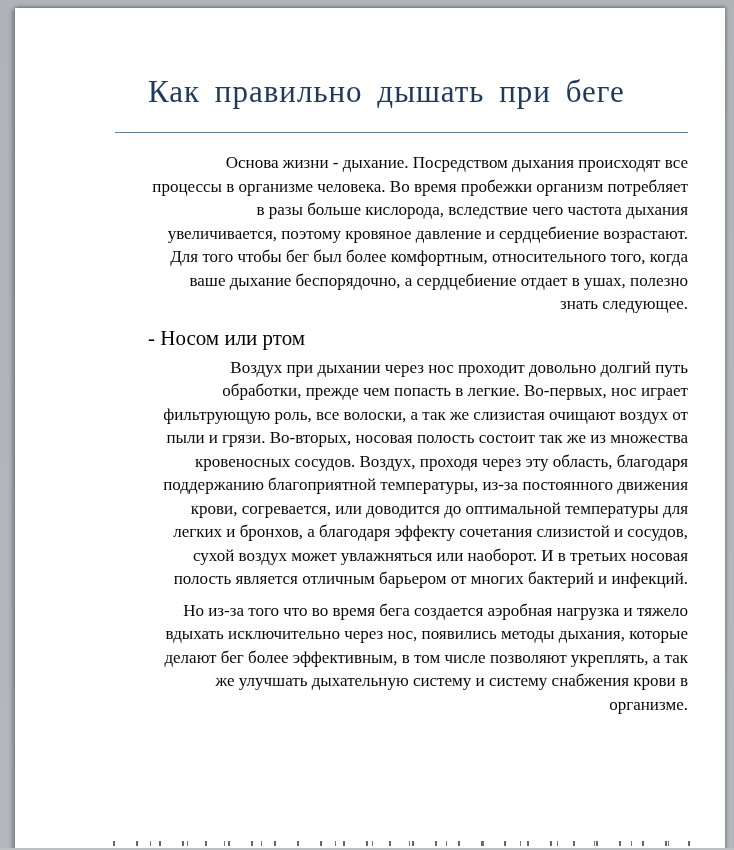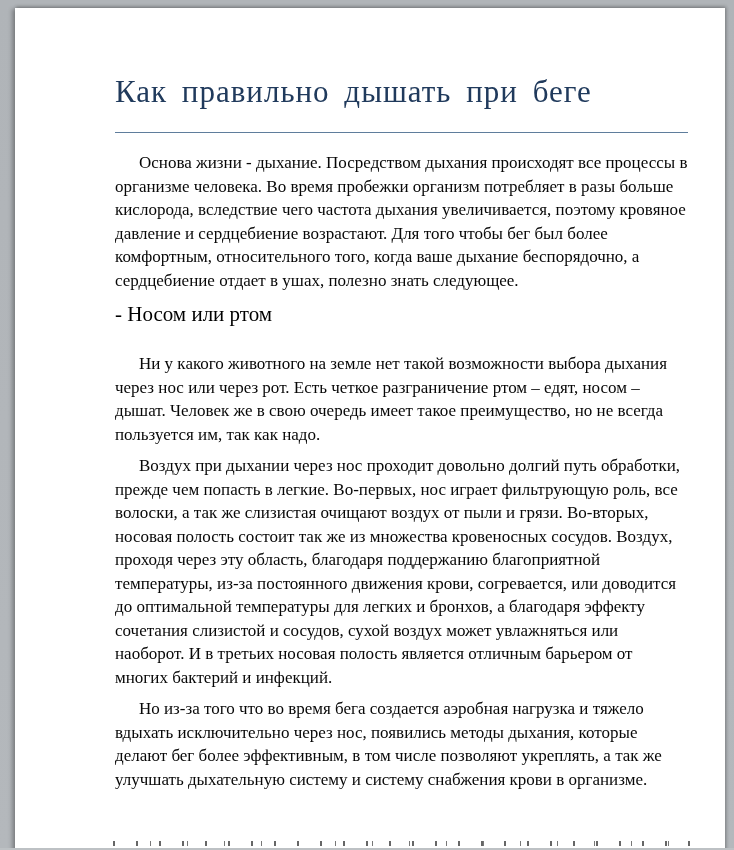--- a/index.html
+++ b/index.html
@@ -1,15 +1,15 @@
 <!DOCTYPE html>
 <html><head>
 <meta charset="utf-8">
 <style>
-  * { box-sizing: border-box; }
+  * { box-sizing: border-box; padding-left: 33px; }
   html, body { margin: 0; padding: 0; }
   body {
     width: 734px; height: 850px;
     overflow: hidden;
     position: relative;
     background: #b3b7bb;
     font-family: "Liberation Serif", serif;
   }
   .workspace {
     position: absolute; inset: 0;
@@ -34,24 +34,25 @@
     word-spacing: 6px;
     padding-bottom: 22px;
     border-bottom: 1px solid #5f7d9c;
   }
   p.body-par {
     margin: 0 0 8px 0;
     font-size: 17px;
     line-height: 23.5px;
     text-indent: 24px;
     color: #070707;
+    text-align: right;
   }
   p.body-par.first { margin-top: 18px; }
   h2.section-heading {
-    margin: 3px 0 24px 0;
+    margin: 3px 0 4px 0;
     font-weight: normal;
     font-size: 21px;
     line-height: 28px;
     color: #000000;
   }
   .clipped-line {
     position: absolute; left: 113px; top: 841px;
     width: 592px; height: 5px;
     background:
       repeating-linear-gradient(90deg, #333 0 2px, transparent 2px 23px),
@@ -65,19 +66,18 @@
   }
 </style>
 </head>
 <body>
 
 <div class="workspace">
   <div class="page">
     <h1 class="doc-title">Как правильно дышать при беге</h1>
     <p class="body-par first">Основа жизни - дыхание. Посредством дыхания происходят все процессы в организме человека. Во время пробежки организм потребляет в разы больше кислорода, вследствие чего частота дыхания увеличивается, поэтому кровяное давление и сердцебиение возрастают.  Для того чтобы бег был более комфортным, относительного того, когда ваше дыхание беспорядочно, а сердцебиение отдает в ушах, полезно знать следующее.</p>
     <h2 class="section-heading">- Носом или ртом</h2>
-    <p class="body-par">Ни у какого животного на земле нет такой возможности выбора дыхания через нос или через рот. Есть четкое разграничение ртом – едят, носом – дышат. Человек же в свою очередь имеет такое преимущество, но не всегда пользуется им, так как надо.</p>
     <p class="body-par">Воздух при дыхании через нос проходит довольно долгий путь обработки, прежде чем попасть в легкие. Во-первых, нос играет фильтрующую роль, все волоски, а так же слизистая очищают воздух от пыли и грязи. Во-вторых, носовая полость состоит  так же из множества кровеносных сосудов. Воздух, проходя через эту область, благодаря поддержанию благоприятной температуры, из-за постоянного движения крови, согревается, или доводится до оптимальной температуры для легких и бронхов, а благодаря эффекту сочетания слизистой и сосудов, сухой воздух может увлажняться или наоборот. И в третьих носовая полость является отличным барьером от многих бактерий и инфекций.</p>
     <p class="body-par">Но из-за того что во время бега создается аэробная нагрузка и тяжело вдыхать исключительно через нос, появились методы дыхания, которые делают бег более эффективным, в том числе позволяют укреплять, а так же улучшать дыхательную систему и систему снабжения крови в организме.</p>
   </div>
   <div class="clipped-line"></div>
   <div class="bottom-edge"></div>
 </div>
 
 </body></html>

